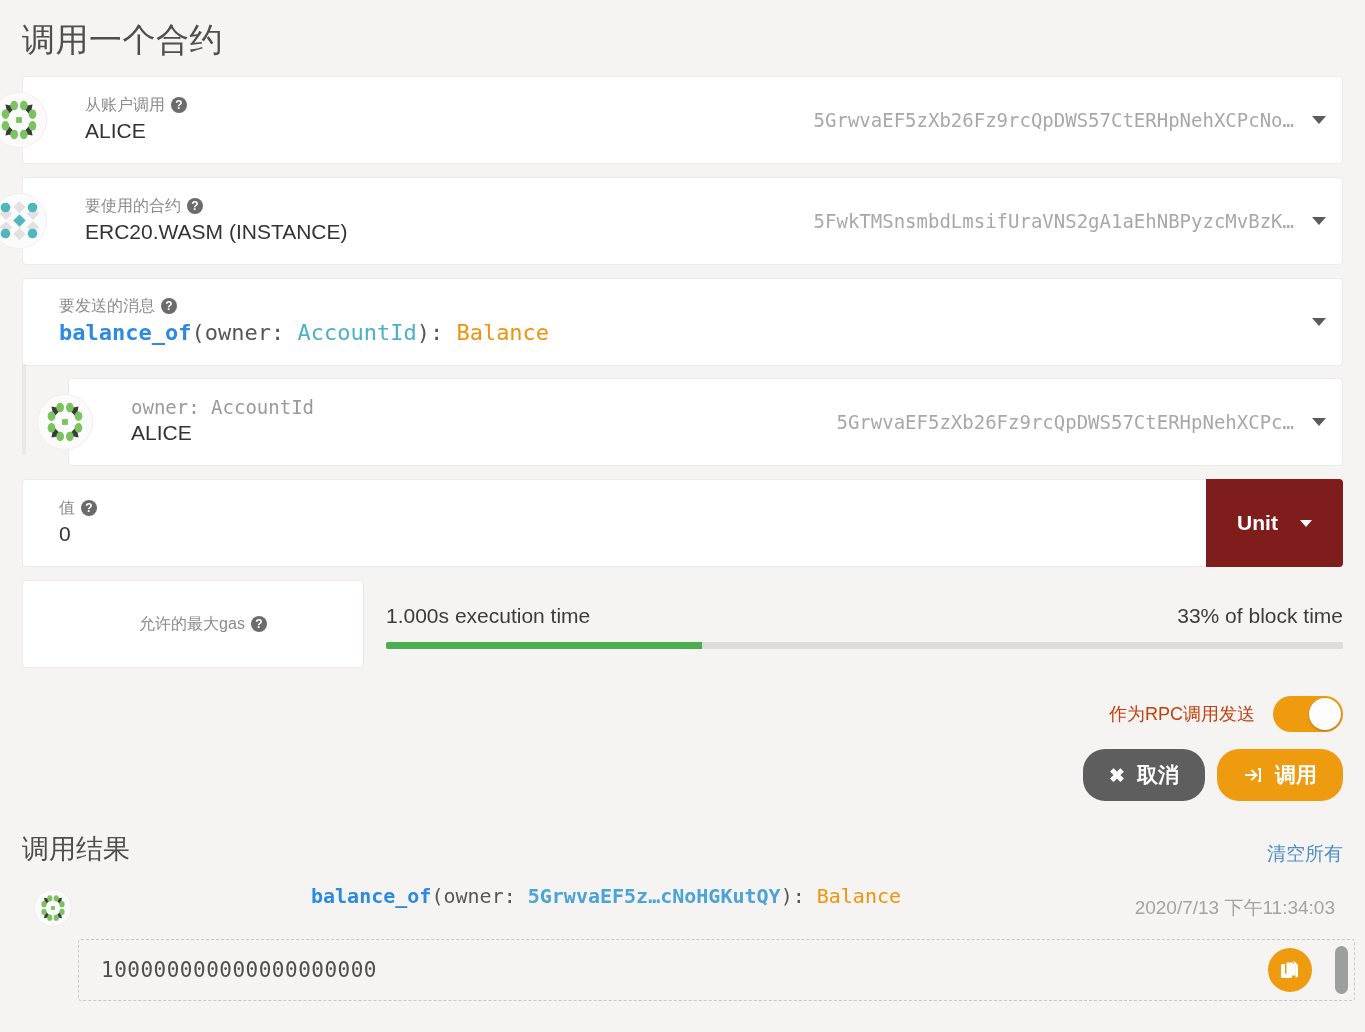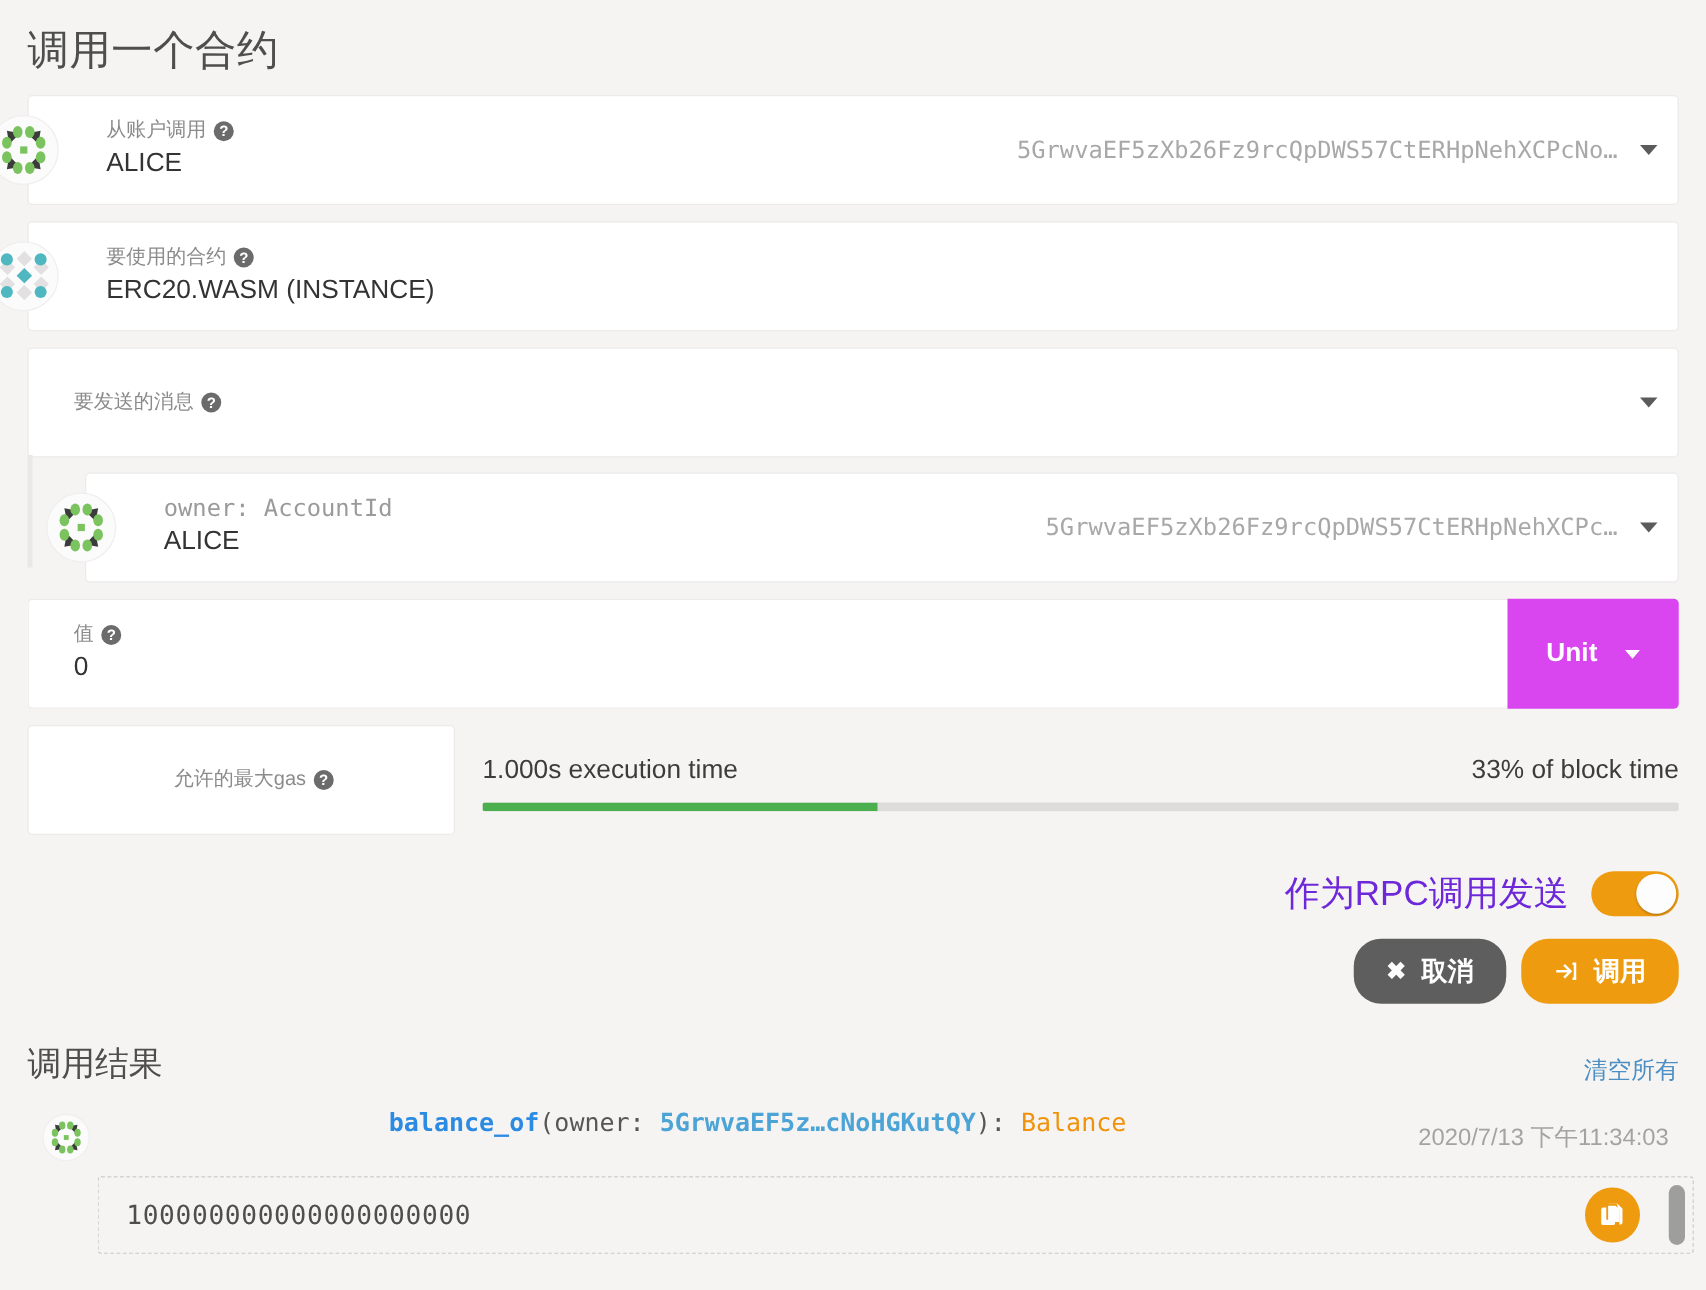--- a/index.html
+++ b/index.html
@@ -174,21 +174,21 @@
     border-right: none;
     border-radius: 4px 0 0 4px;
     min-height: 88px;
     padding: 14px 16px 14px 36px;
     display: flex;
     flex-direction: column;
     justify-content: center;
   }
   .unit-btn {
     flex: 0 0 137px;
-    background: #d946ef;
+    background: #7f1d1d;
     border-radius: 0 4px 4px 0;
     color: #ffffff;
     font-size: 21px;
     font-weight: bold;
     display: flex;
     align-items: center;
     justify-content: center;
     gap: 22px;
     cursor: pointer;
   }
@@ -238,21 +238,21 @@
   }
 
   
   .rpc-row {
     display: flex;
     align-items: center;
     justify-content: flex-end;
     gap: 18px;
     margin-top: 28px;
   }
-  .rpc-label { font-size: 28px; color: #6d28d9; }
+  .rpc-label { font-size: 18px; color: #c2410c; }
   .toggle {
     width: 70px; height: 36px;
     border-radius: 18px;
     background: #ee9b10;
     position: relative;
     cursor: pointer;
   }
   .toggle .knob {
     position: absolute;
     top: 2px; right: 2px;
@@ -444,29 +444,34 @@
       </svg>
     </div>
     <div class="field-inner">
       <div class="field-left">
         <div class="field-label">
           <span>要使用的合约</span>
           <span class="help-icon">?</span>
         </div>
         <div class="field-value">ERC20.WASM (INSTANCE)</div>
       </div>
+      <div class="field-right">
+        <div class="addr">5FwkTMSnsmbdLmsifUraVNS2gA1aEhNBPyzcMvBzK…</div>
+        <div class="caret"></div>
+      </div>
     </div>
   </div>
 
   <div class="msg-field">
     <div style="flex:1; min-width:0;">
       <div class="field-label">
         <span>要发送的消息</span>
         <span class="help-icon">?</span>
       </div>
+      <div class="msg-sig"><span class="t-fn">balance_of</span><span class="t-punc">(owner: </span><span class="t-type">AccountId</span><span class="t-punc">): </span><span class="t-ret">Balance</span></div>
     </div>
     <div class="caret" style="align-self:center;"></div>
   </div>
 
   <div class="nested-wrap">
     <div class="nested-bar"></div>
     <div class="field with-icon">
       <div class="identicon">
         <svg viewBox="0 0 56 56">
           <circle cx="28" cy="28" r="27" fill="#fbfbfb"></circle>

